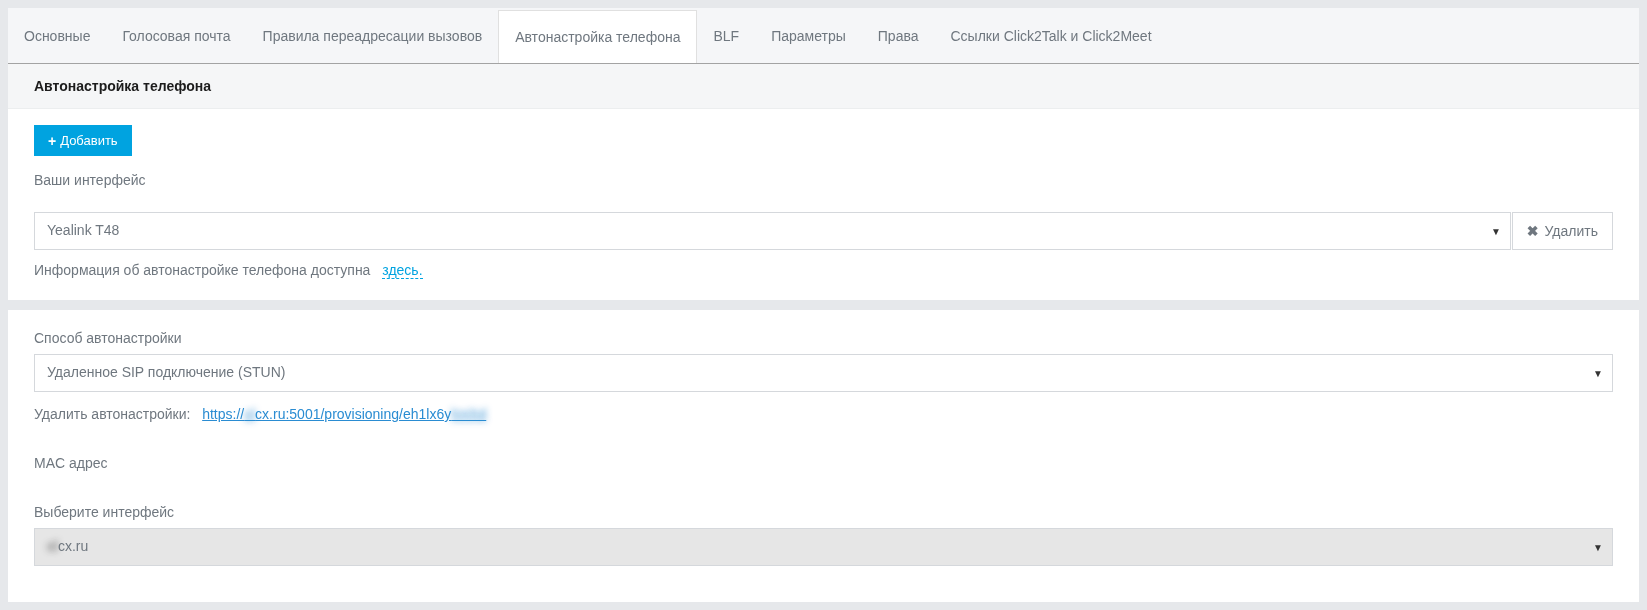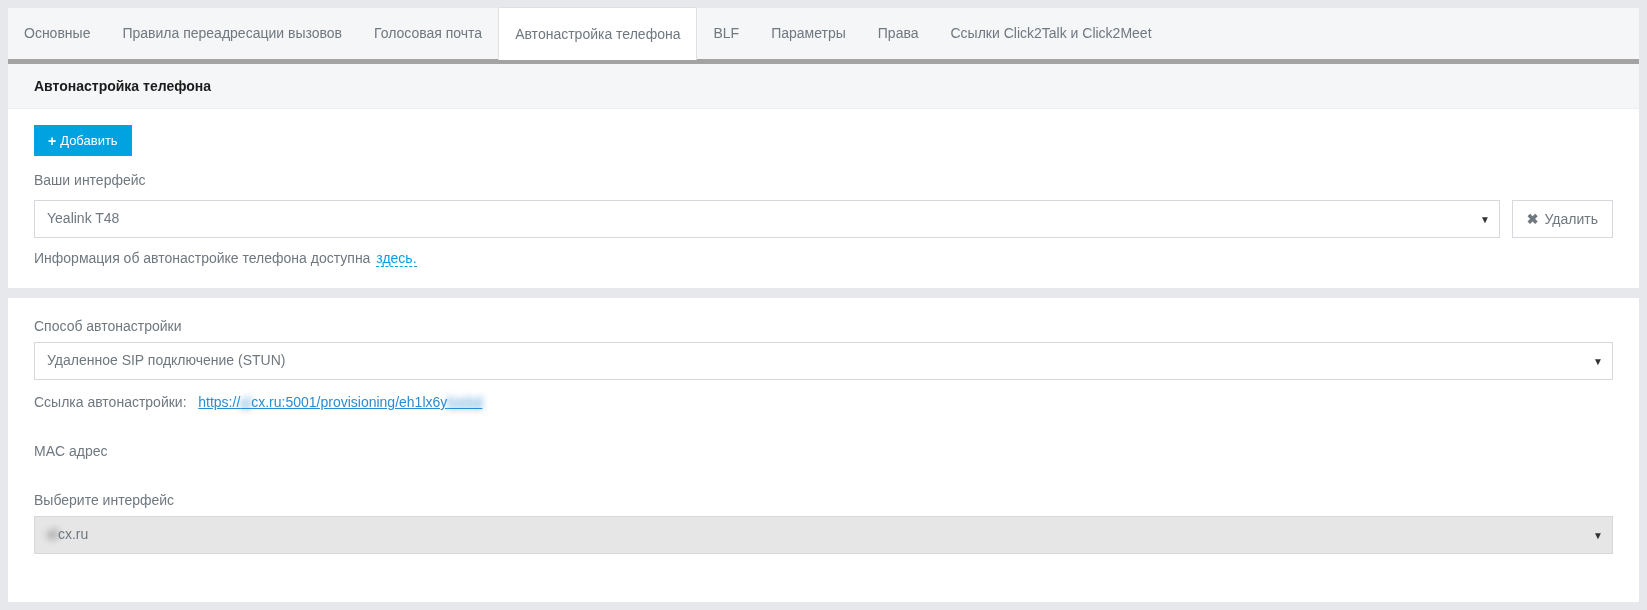--- a/index.html
+++ b/index.html
@@ -9,25 +9,25 @@
       font-size: 14px;
       color: #555;
       padding: 8px;
     }
     .page {
       background: #fff;
       min-height: 594px;
     }
     .tabs {
       background: #f5f6f8;
-      border-bottom: 5px solid #a3a3a3;
+      border-bottom: 1px solid #a3a3a3;
       display: flex;
       padding: 0;
       height: 56px;
-      align-items: flex-end;
+      align-items: center;
     }
     .tab {
       padding: 18px 16px;
       color: #6f777f;
       cursor: pointer;
       font-size: 14px;
       display: flex;
       align-items: center;
     }
     .tab.active {
@@ -68,22 +68,22 @@
       font-size: 14px;
       line-height: 1;
     }
     .label {
       color: #6f777f;
       font-size: 14px;
       margin: 16px 0 8px 0;
     }
     .row-select-delete {
       display: flex;
-      gap: 12px;
-      margin-top: 12px;
+      gap: 1px;
+      margin-top: 24px;
     }
     .select-wrap {
       flex: 1;
       position: relative;
     }
     .select-control, .input-control {
       width: 100%;
       border: 1px solid #d5d8dc;
       padding: 9px 12px;
       font-size: 14px;
@@ -124,21 +124,21 @@
     .help-text {
       margin-top: 12px;
       color: #6f777f;
       font-size: 14px;
     }
     .help-text .link {
       color: #00a3e0;
       border-bottom: 1px dashed #00a3e0;
       cursor: pointer;
       text-decoration: none;
-      margin-left: 2px;
+      margin-left: 8px;
     }
     .gap-between { height: 10px; background: #e6e8eb; }
     .link-plain {
       color: #2a8cd2;
       text-decoration: underline;
     }
     .prov-row {
       margin-top: 14px;
       font-size: 14px;
     }
@@ -163,22 +163,22 @@
       color: transparent;
       text-shadow: 0 0 6px rgba(80,80,80,0.8);
     }
   </style>
 </head>
 <body>
 
 <div class="page">
   <div class="tabs">
     <div class="tab">Основные</div>
+    <div class="tab">Голосовая почта</div>
     <div class="tab">Правила переадресации вызовов</div>
-    <div class="tab">Голосовая почта</div>
     <div class="tab active">Автонастройка телефона</div>
     <div class="tab">BLF</div>
     <div class="tab">Параметры</div>
     <div class="tab">Права</div>
     <div class="tab">Ссылки Click2Talk и Click2Meet</div>
   </div>
 
   <div class="panel">
     <div class="panel-heading">Автонастройка телефона</div>
     <div class="panel-body">
@@ -211,21 +211,21 @@
 
   <div class="panel">
     <div class="panel-body">
       <div class="label" style="margin-top:4px">Способ автонастройки</div>
       <div class="select-wrap">
         <div class="select-control">Удаленное SIP подключение (STUN)</div>
         <span class="select-arrow">▼</span>
       </div>
 
       <div class="prov-row">
-        <span class="pref">Ссылка автонастройки:</span>
+        <span class="pref">Удалить автонастройки:</span>
         &nbsp;
         <a class="link-plain"><span>https://</span><span class="blur1">ol</span><span>cx.ru:5001/provisioning/eh1lx6y</span><span class="blur2">hmhd</span></a>
       </div>
 
       <div class="form-group">
         <div class="label" style="margin-top:0">MAC адрес</div>
       </div>
 
       <div class="form-group">
         <div class="label" style="margin-top:0">Выберите интерфейс</div>

